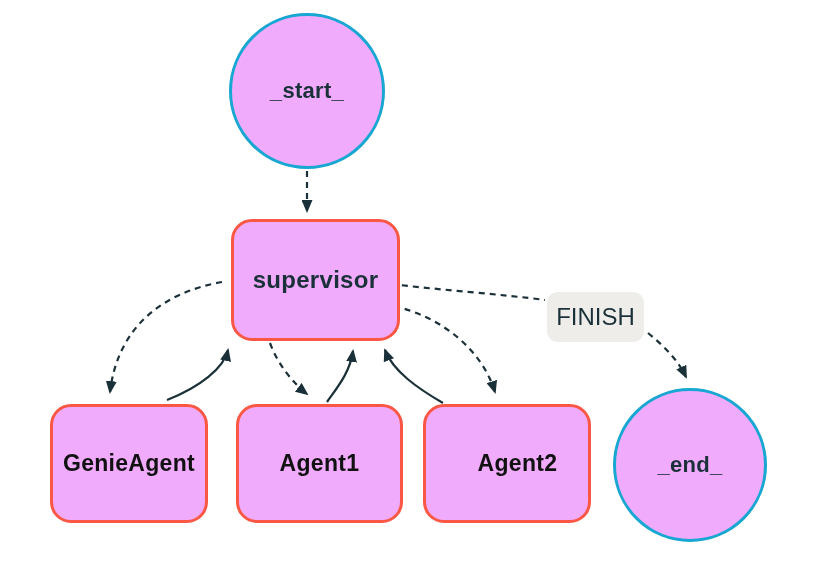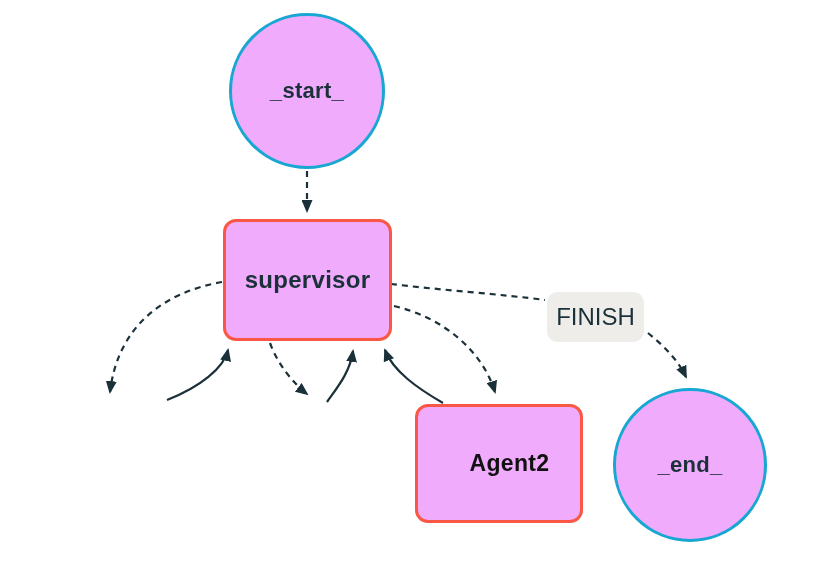--- a/index.html
+++ b/index.html
@@ -44,21 +44,22 @@
     color: var(--node-text, #1b3139);
     letter-spacing: 0.3px;
   }
   .node.circle {
     border: 3px solid var(--circle-border, #17a7d2);
     border-radius: 50%;
     font-size: 22px;
   }
   .node.box {
     border: 3px solid var(--box-border, #fa5844);
-    border-radius: 13px;
+    border-radius: 21px;
+    margin-left: 8px;
   }
   #node-supervisor { font-size: 24px; }
   .node.agent {
     font-size: 23px;
     color: var(--agent-text, #111111);
   }
   .edge-label {
     position: absolute;
     display: flex;
     align-items: center;
@@ -110,21 +111,27 @@
   </svg>
 
   <div class="node circle" id="node-start">
     <span>_start_</span>
   </div>
 
   <div class="node box" id="node-supervisor">
     <span>supervisor</span>
   </div>
 
+  <div class="node box agent" id="node-genieagent">
+    <span>GenieAgent</span>
+  </div>
 
+  <div class="node box agent" id="node-agent1">
+    <span>Agent1</span>
+  </div>
 
   <div class="node box agent" id="node-agent2">
     <span>Agent2</span>
   </div>
 
   <div class="node circle" id="node-end">
     <span>_end_</span>
   </div>
 
   <div class="edge-label" id="edge-label-finish">FINISH</div>

